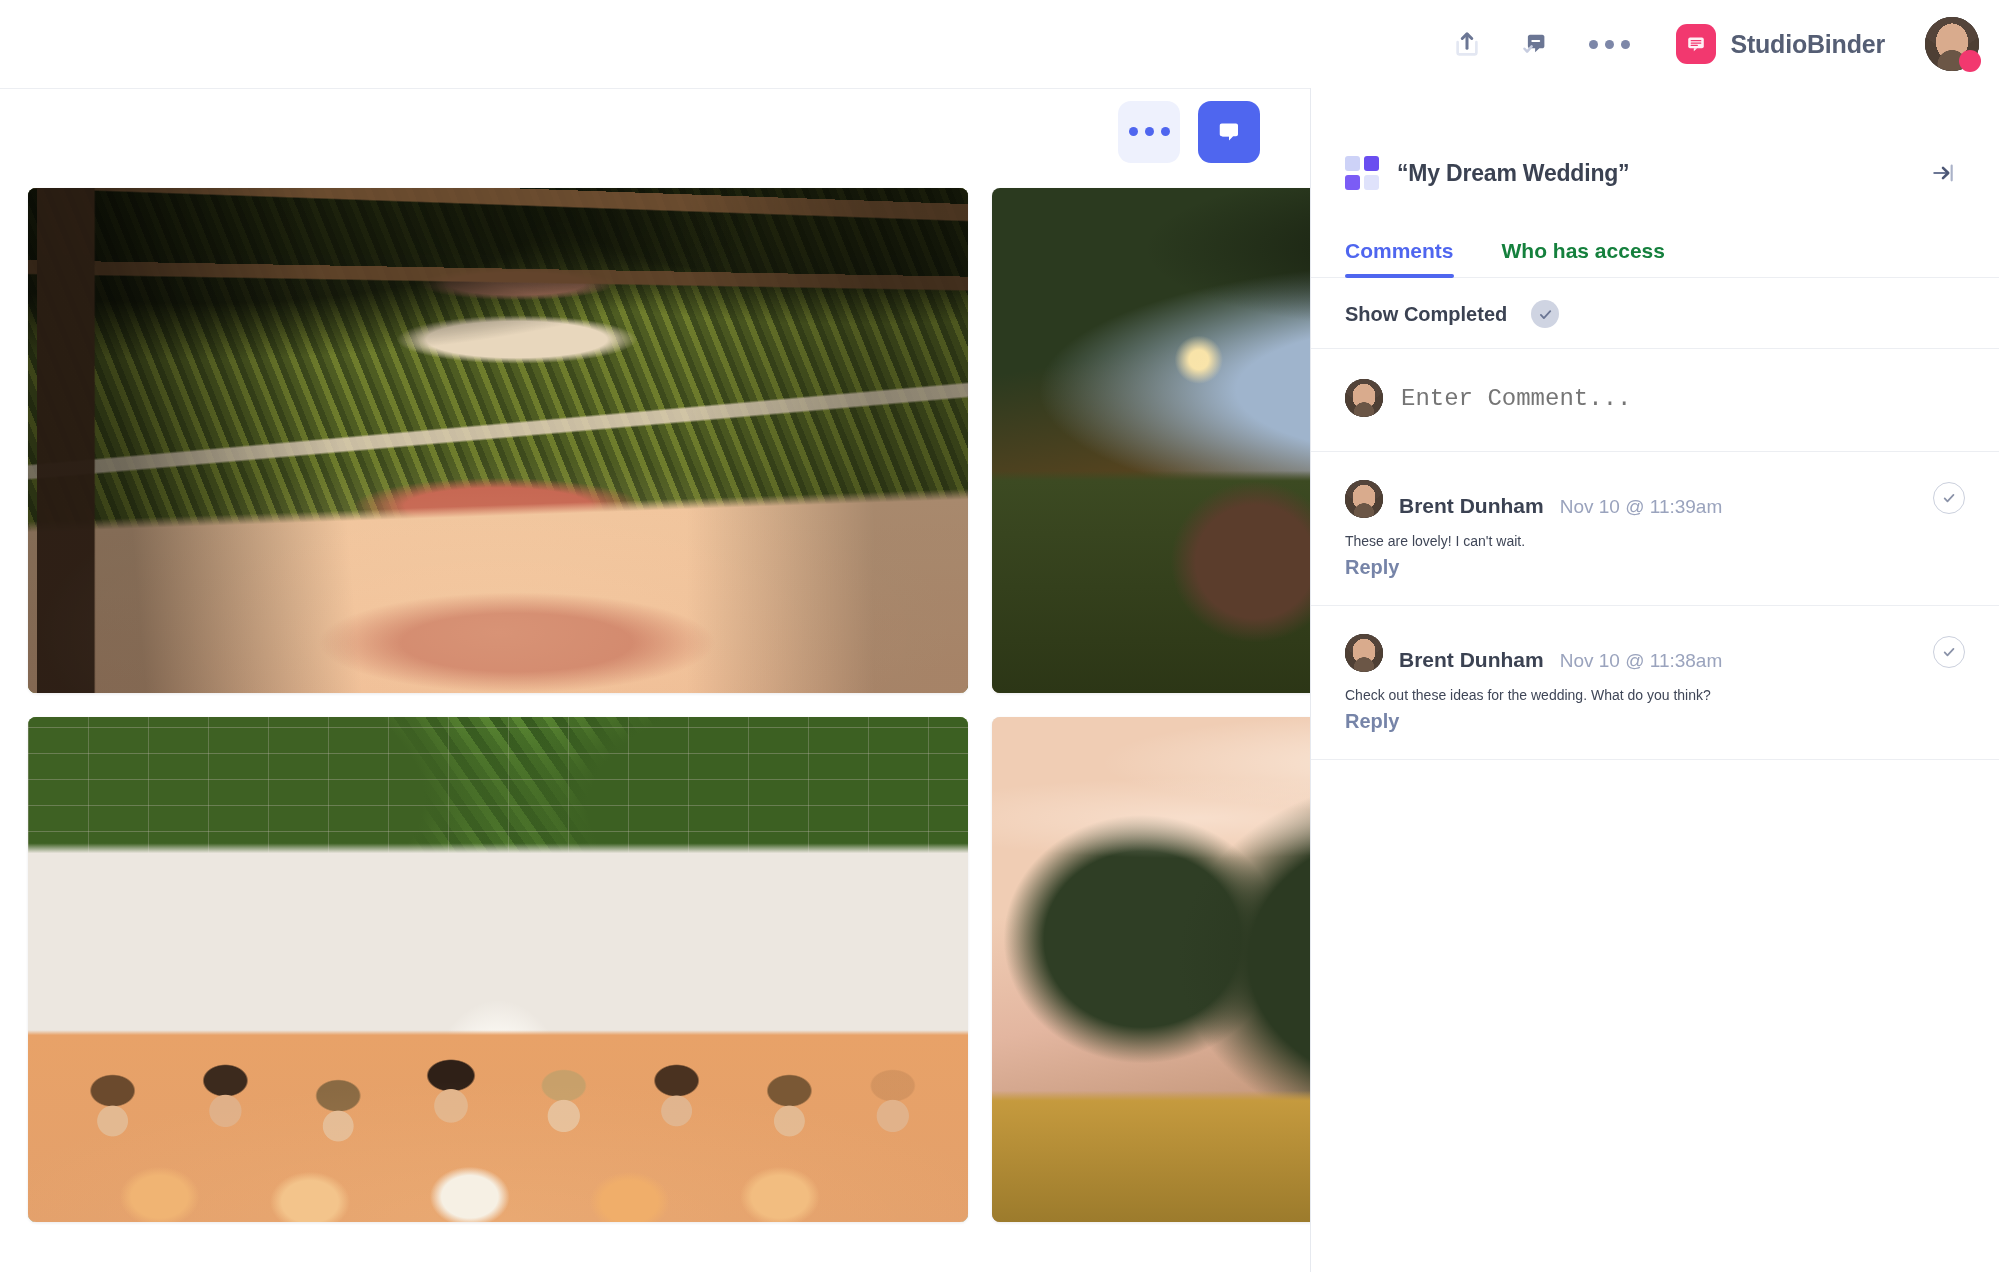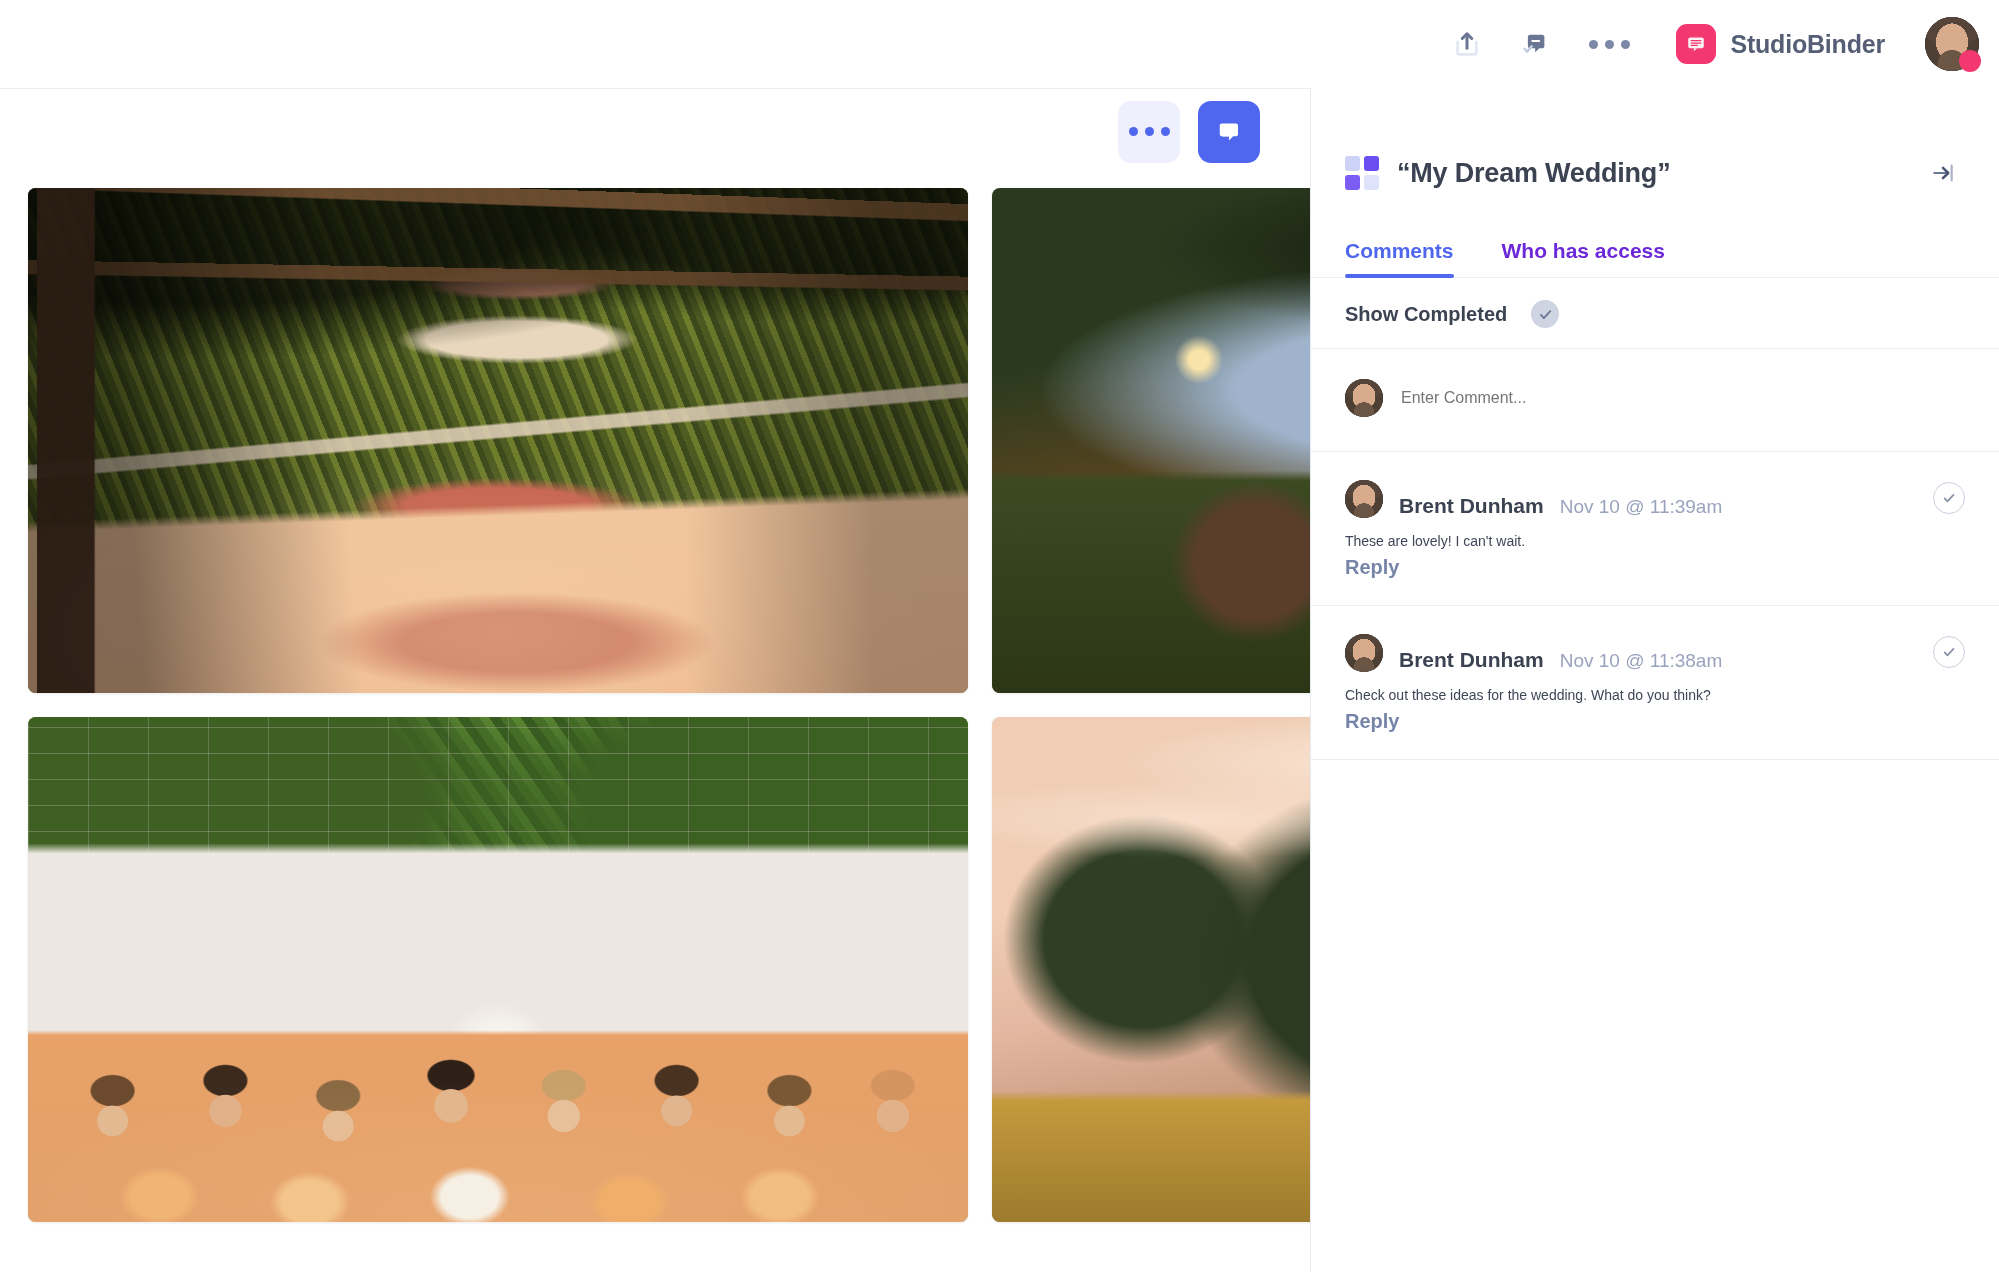--- a/index.html
+++ b/index.html
@@ -321,21 +321,21 @@
     grid-template-rows: 15px 15px;
     gap: 4px;
     flex: 0 0 auto;
   }
   .title-icon span { border-radius: 3px; display: block; }
   .ti-1 { background: #cdd2f7; }
   .ti-2 { background: #6a4ef0; }
   .ti-3 { background: #7b5cf5; }
   .ti-4 { background: #dfe2fb; }
   .panel-title {
-    font-size: 27px;
+    font-size: 23px;
     font-weight: 700;
     color: #3b4252;
     letter-spacing: -0.2px;
     white-space: nowrap;
     flex: 1 1 auto;
   }
   .collapse-btn {
     width: 40px; height: 40px;
     display: flex; align-items: center; justify-content: center;
     cursor: pointer;
@@ -346,21 +346,21 @@
     display: flex;
     align-items: flex-end;
     gap: 48px;
     padding: 0 34px;
     height: 72px;
     border-bottom: 1px solid #eceef2;
   }
   .tab {
     font-size: 21px;
     font-weight: 600;
-    color: #6d28d9;
+    color: #15803d;
     padding-bottom: 14px;
     position: relative;
     cursor: pointer;
     white-space: nowrap;
   }
   .tab.active { color: #4f66ef; }
   .tab.active::after {
     content: "";
     position: absolute;
     left: 0; right: 0; bottom: -1px;
@@ -401,27 +401,27 @@
   }
   .sm-avatar {
     width: 38px; height: 38px;
     border-radius: 50%;
     overflow: hidden;
     position: relative;
     background: #3b3631;
     flex: 0 0 auto;
   }
   .comment-placeholder {
-    font-size: 16px;
+    font-size: 24px;
     color: #a21caf;
     border: none;
     outline: none;
     background: transparent;
     width: 100%;
-    font-family: Liberation Sans, sans-serif;
+    font-family: Liberation Mono, monospace;
   }
 
   .comments-list { flex: 1 1 auto; overflow: hidden; }
 
   .comment {
     padding: 28px 34px 26px 34px;
     border-top: 1px solid #eceef2;
     position: relative;
   }
   .comment-head {

